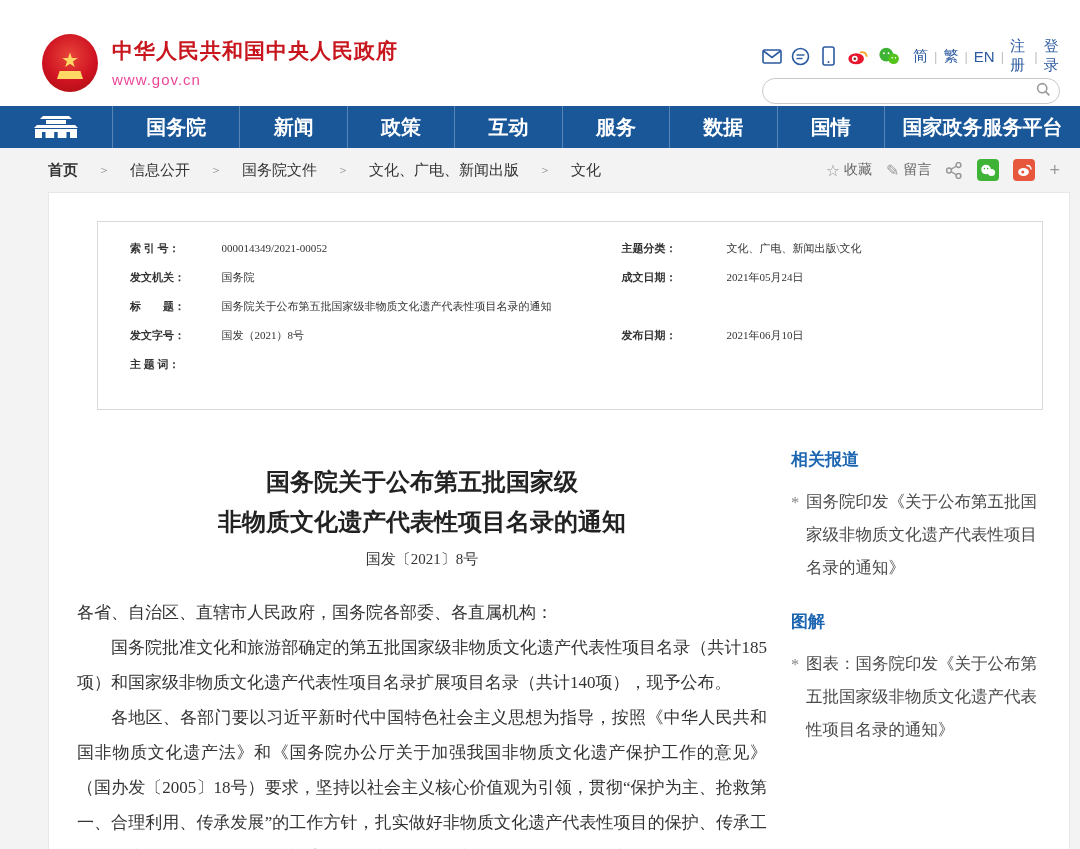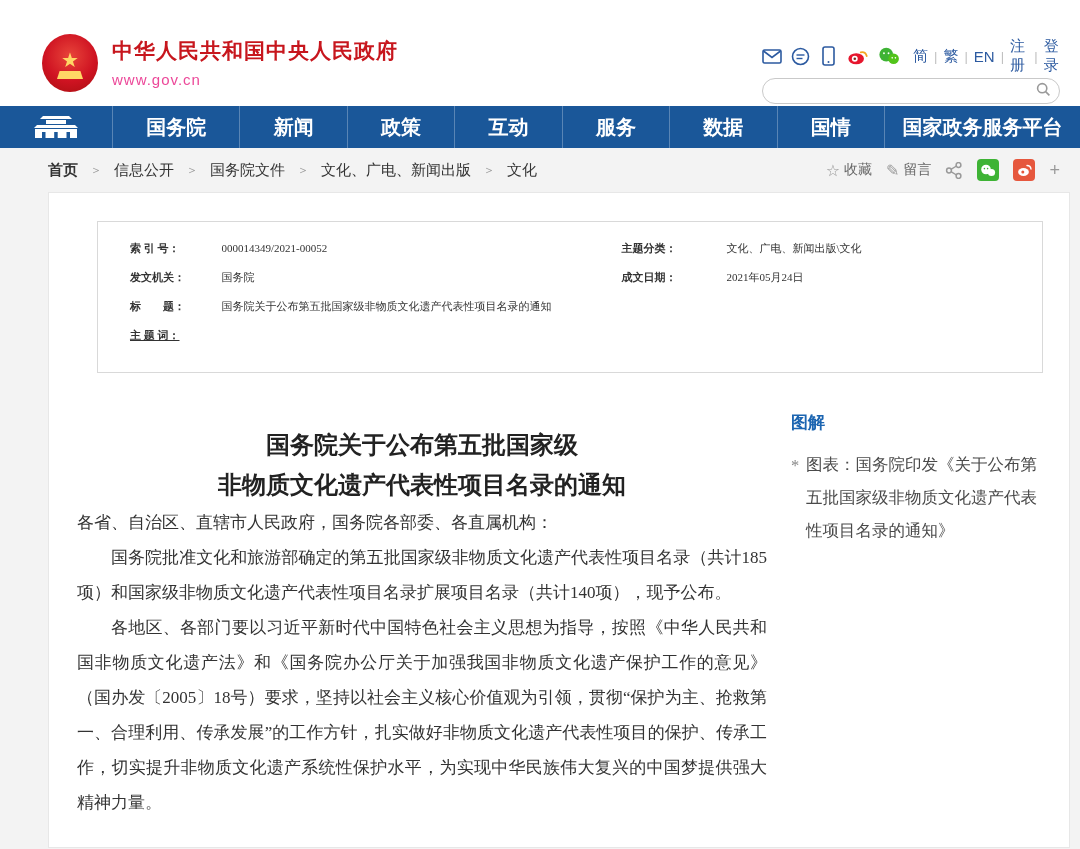--- a/index.html
+++ b/index.html
@@ -33,41 +33,41 @@
   .main-nav { height:42px; background:#1a5799; display:flex; align-items:stretch; }
   .main-nav a { display:flex; align-items:center; justify-content:center; color:#fff; font-size:20px;
     font-weight:bold; text-decoration:none; flex:1 1 auto; border-left:1px solid rgba(255,255,255,.28); cursor:pointer; }
   .main-nav a.nav-home { flex:0 0 112px; border-left:none; }
   .main-nav a.nav-wide { flex:0 0 196px; }
 
   
   .content-bg { height:701px; background:#f3f3f3; }
   .breadcrumb-bar { height:44px; display:flex; align-items:center; justify-content:space-between;
     padding:0 20px 0 48px; }
-  .breadcrumb { display:flex; align-items:center; gap:12px; font-size:15px; color:#333; }
+  .breadcrumb { display:flex; align-items:center; gap:20px; font-size:15px; color:#333; }
   .breadcrumb a { color:#333; text-decoration:none; cursor:pointer; }
   .breadcrumb .bc-home { font-weight:bold; }
   .breadcrumb .sep { color:#999; font-size:12px; }
   .page-actions { display:flex; align-items:center; gap:14px; color:#666; font-size:14px; }
   .act { display:inline-flex; align-items:center; gap:4px; cursor:pointer; }
   .act .glyph { color:#999; font-size:16px; }
   .tile { width:22px; height:22px; border-radius:4px; display:inline-flex; align-items:center; justify-content:center; cursor:pointer; }
   .tile.wechat-t { background:#3eb335; }
   .tile.weibo-t { background:#e6573d; }
   .plus { color:#999; font-size:18px; cursor:pointer; }
 
   .card { margin:0 10px 0 48px; background:#fff; border:1px solid #e7e7e7; min-height:656px; padding-top:28px; }
 
   
   table.meta { margin:0 26px 0 48px; width:calc(100% - 74px); border:1px solid #d9d9d9;
     border-collapse:collapse; font-family:"Liberation Serif","DejaVu Serif",serif; font-size:11px; color:#333; }
   table.meta th, table.meta td { text-align:left; font-weight:normal; padding:2px 4px; line-height:25px; vertical-align:top; }
   table.meta th { font-weight:bold; white-space:nowrap; }
   table.meta tr:first-child th, table.meta tr:first-child td { padding-top:14px; }
-  table.meta tr:last-child th, table.meta tr:last-child td { padding-bottom:24px;text-decoration:underline; }
+  table.meta tr:last-child th, table.meta tr:last-child td { padding-bottom:32px; }
   .col-l1 { width:120px; padding-left:32px !important; }
   .col-v1 { width:400px; }
   .col-l2 { width:105px; }
 
   
   .doc-wrap { display:flex; align-items:flex-start; margin-top:8px; }
   article.doc { width:718px; padding-left:28px;
     font-family:"Liberation Serif","DejaVu Serif",serif; color:#333; }
   article.doc h1 { font-size:24px; line-height:40px; text-align:center; color:#222; margin-top:44px; font-weight:bold; }
   .doc-no { text-align:center; font-size:15px; color:#333; margin:8px 0 26px; }
@@ -246,37 +246,48 @@
         <th class="col-l1">发文机关：</th>
         <td class="col-v1">国务院</td>
         <th class="col-l2">成文日期：</th>
         <td>2021年05月24日</td>
       </tr>
       <tr>
         <th class="col-l1">标　　题：</th>
         <td colspan="3">国务院关于公布第五批国家级非物质文化遗产代表性项目名录的通知</td>
       </tr>
       <tr>
+        <th class="col-l1">发文字号：</th>
+        <td class="col-v1">国发（2021）8号</td>
+        <th class="col-l2">发布日期：</th>
+        <td>2021年06月10日</td>
+      </tr>
+      <tr>
         <th class="col-l1">主 题 词：</th>
         <td colspan="3"></td>
       </tr>
     </tbody>
       </table>
 
     <div class="doc-wrap">
 
       <article class="doc">
         <h1><span>国务院关于公布第五批国家级</span><br><span>非物质文化遗产代表性项目名录的通知</span></h1>
+        <div class="doc-no">国发〔2021〕8号</div>
         <p>各省、自治区、直辖市人民政府，国务院各部委、各直属机构：</p>
         <p class="indent">国务院批准文化和旅游部确定的第五批国家级非物质文化遗产代表性项目名录（共计185项）和国家级非物质文化遗产代表性项目名录扩展项目名录（共计140项），现予公布。</p>
         <p class="indent">各地区、各部门要以习近平新时代中国特色社会主义思想为指导，按照《中华人民共和国非物质文化遗产法》和《国务院办公厅关于加强我国非物质文化遗产保护工作的意见》（国办发〔2005〕18号）要求，坚持以社会主义核心价值观为引领，贯彻“保护为主、抢救第一、合理利用、传承发展”的工作方针，扎实做好非物质文化遗产代表性项目的保护、传承工作，切实提升非物质文化遗产系统性保护水平，为实现中华民族伟大复兴的中国梦提供强大精神力量。</p>
 
       </article>
 
       <aside class="side">
+        <section>
+          <h3>相关报道</h3>
+          <div class="side-item">国务院印发《关于公布第五批国家级非物质文化遗产代表性项目名录的通知》</div>
+        </section>
         <section>
           <h3>图解</h3>
           <div class="side-item">图表：国务院印发《关于公布第五批国家级非物质文化遗产代表性项目名录的通知》</div>
         </section>
       </aside>
     </div>
   </div>
 </div>
 
 </body></html>

